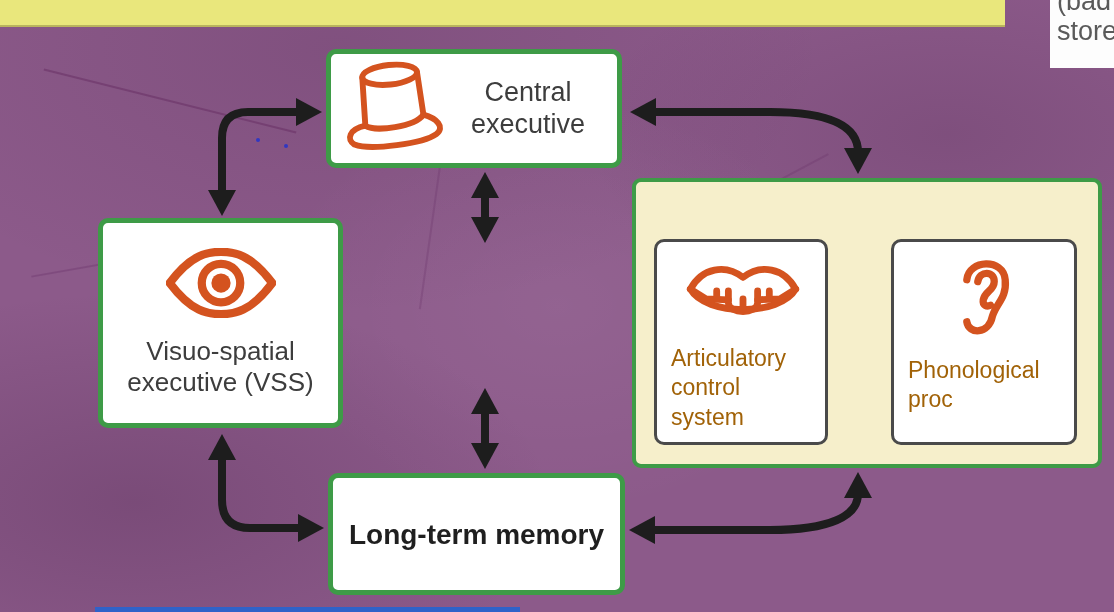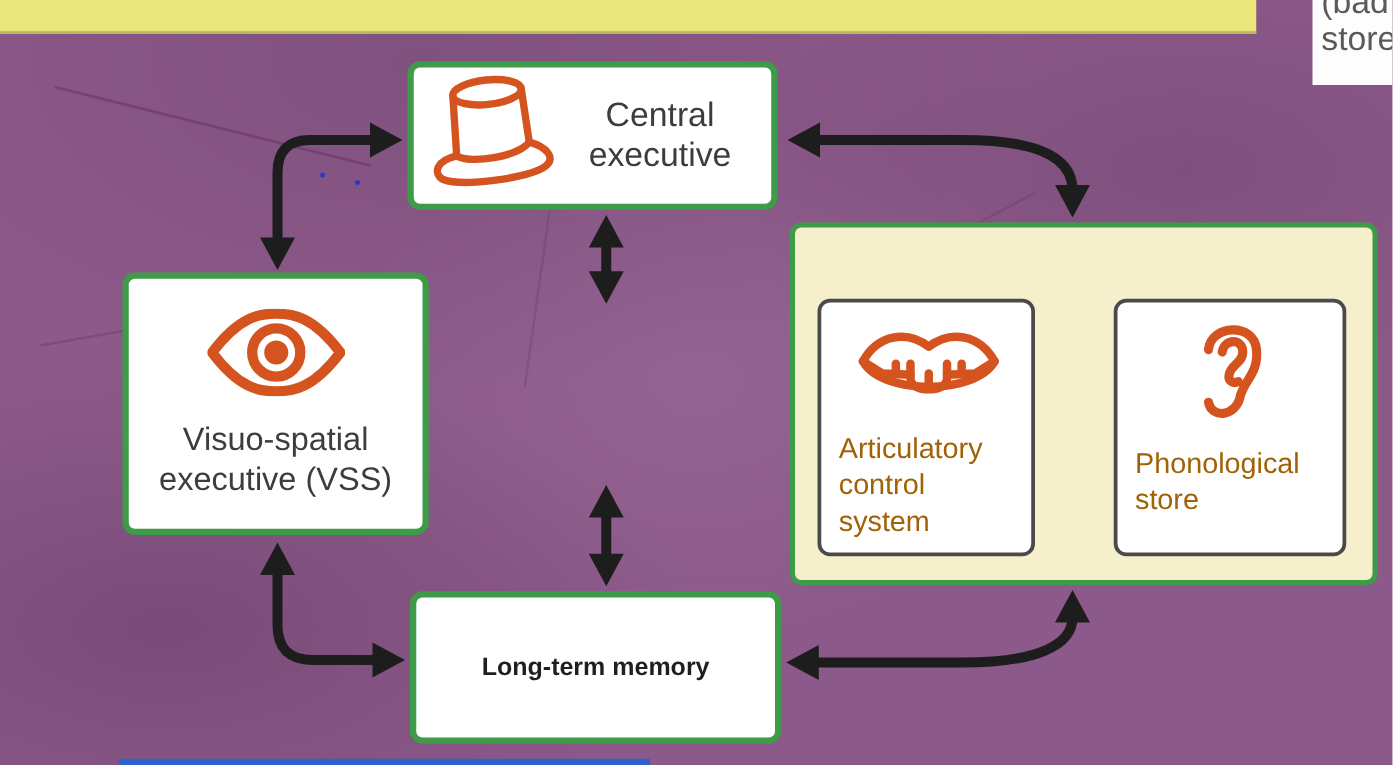--- a/index.html
+++ b/index.html
@@ -25,21 +25,21 @@
   .vss{left:98px;top:218px;width:245px;height:210px;display:flex;flex-direction:column;align-items:center;justify-content:center;padding:6px;}
   .vss-label{font-size:26px;line-height:1.2;text-align:center;margin-top:14px;}
   .pl{left:632px;top:178px;width:470px;height:290px;background:#f6efcb;border-width:4px;border-radius:9px;}
   .pl-title{font-size:27px;text-align:center;margin-top:9px;color:#3d3d3d;}
   .inner-box{position:absolute;background:#ffffff;border:3px solid #4a4a4a;border-radius:10px;box-sizing:border-box;top:57px;height:206px;padding:12px 10px 8px 14px;}
   .acs{left:18px;width:174px;}
   .ps{left:255px;width:186px;}
   .inner-label{font-size:23px;line-height:1.28;color:#a16207;margin-top:14px;}
   .icon-center{display:flex;justify-content:center;}
   .ltm{left:328px;top:473px;width:297px;height:122px;display:flex;align-items:center;justify-content:center;}
-  .ltm-label{font-size:20px;font-weight:bold;line-height:1.25;text-align:center;color:#1f1f1f;}
+  .ltm-label{font-size:28px;font-weight:bold;line-height:1.25;text-align:center;color:#1f1f1f;}
   .arrows{position:absolute;left:0;top:0;z-index:1;}
   .node,.pl,.corner-note,.top-bar{z-index:2;}
   .blue-strip{position:absolute;left:95px;top:607px;width:425px;height:5px;background:#2f62c9;z-index:3;}
   .ink-dot{position:absolute;width:4px;height:4px;border-radius:50%;background:#2233cc;opacity:.85;z-index:2;}
 </style>
 </head>
 <body>
 
 <div class="stage">
 
@@ -145,21 +145,21 @@
       <div class="inner-label">Articulatory control system</div>
     </div>
 
     <div class="inner-box ps">
       <div class="icon-center">
         <svg width="64" height="88" viewBox="0 0 70 96" fill="none" stroke="#d4531f" stroke-width="8" stroke-linecap="round" stroke-linejoin="round">
           <path d="M14 28 C16 6 54 4 56 28 C58 48 46 54 42 68 C38 88 16 88 14 74"></path>
           <path d="M26 30 C28 18 44 18 44 30 C44 40 34 40 32 50 C31 56 36 58 40 56"></path>
         </svg>
       </div>
-      <div class="inner-label">Phonological store</div>
+      <div class="inner-label">Phonological proc</div>
     </div>
   </div>
 
   <div class="node ltm">
     <div class="ltm-label">Long-term memory</div>
   </div>
 
   <div class="blue-strip"></div>
 
 </div>

